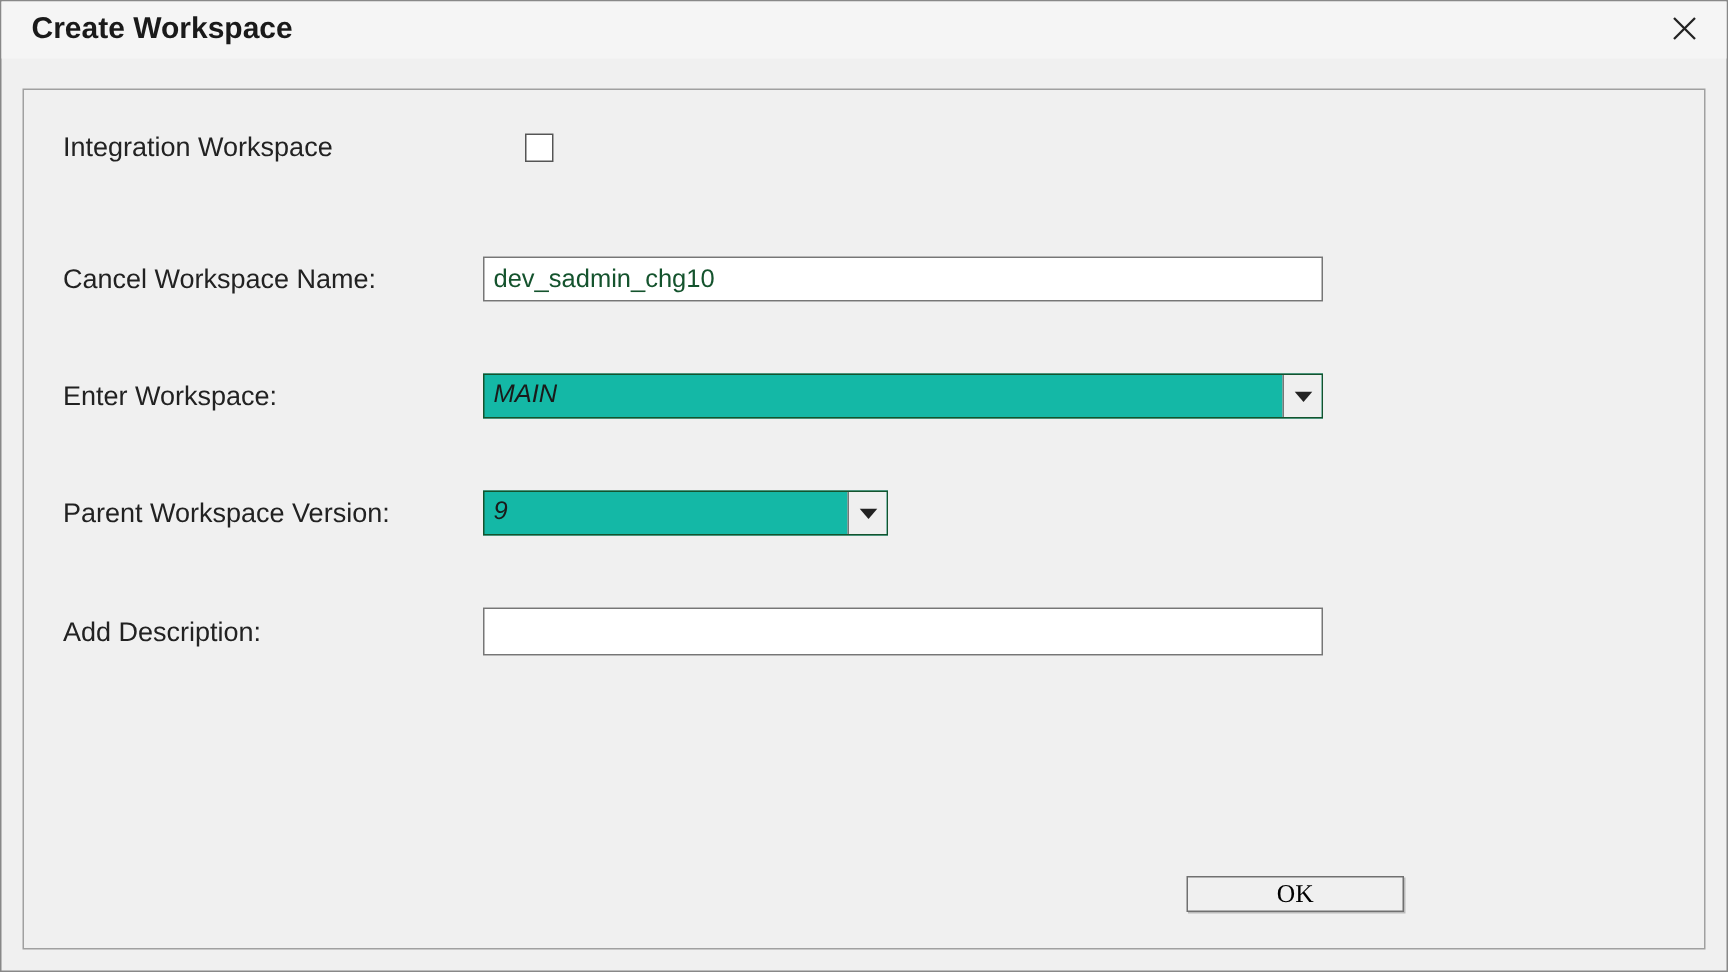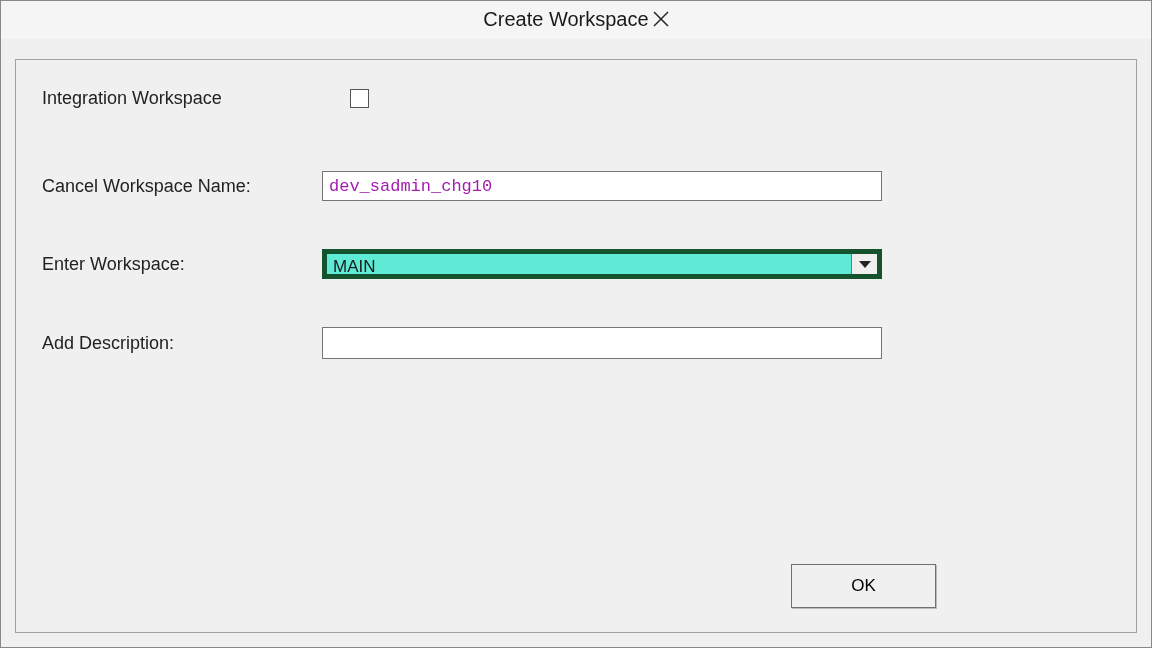--- a/index.html
+++ b/index.html
@@ -17,24 +17,25 @@
     }
     .dialog {
       background: #f0f0f0;
       width: 1152px;
       height: 648px;
       border: 1px solid #888;
       position: relative;
     }
     .titlebar {
       display: flex;
-      justify-content: center;
+      justify-content: space-between;
       align-items: center;
       padding: 6px 16px 8px 20px;
       background: #f5f5f5;
+      font-weight: bold;
     }
     .titlebar-text {
       font-size: 20px;
       color: #1a1a1a;
     }
     .close-btn {
       width: 24px;
       height: 24px;
       display: flex;
       align-items: center;
@@ -72,37 +73,38 @@
       border: 1px solid #555;
       background: #fff;
       margin-left: 28px;
     }
     .text-input {
       height: 30px;
       border: 1px solid #767676;
       background: #fff;
       padding: 2px 6px;
       font-size: 17px;
-      font-family: Liberation Mono, monospace;
-      color: #a21caf;
+      font-family: Liberation Sans, sans-serif;
+      color: #14532d;
     }
     .name-input {
       width: 560px;
     }
     .desc-input {
       width: 560px;
       height: 32px;
     }
     .combo {
       height: 30px;
-      border: 5px solid #14532d;
-      background: #5eead4;
+      border: 1px solid #14532d;
+      background: #14b8a6;
       display: flex;
       align-items: stretch;
       cursor: pointer;
+      font-style: italic;
     }
     .combo-wide {
       width: 560px;
     }
     .combo-narrow {
       width: 270px;
     }
     .combo-text {
       flex: 1;
       padding: 3px 6px;
@@ -123,25 +125,25 @@
     }
     .button-row {
       position: absolute;
       bottom: 24px;
       right: 200px;
       display: flex;
       gap: 54px;
     }
     .btn {
       width: 145px;
-      height: 44px;
+      height: 24px;
       border: 1px solid #707070;
       background: #f0f0f0;
       font-size: 17px;
-      font-family: Liberation Sans, sans-serif;
+      font-family: Liberation Serif, serif;
       cursor: pointer;
       box-shadow: 1px 1px 0 #bbb;
     }
   </style>
 </head>
 <body>
 
 <div class="dialog">
 
   <div class="titlebar">
@@ -171,20 +173,31 @@
       <div class="combo combo-wide">
         <span class="combo-text">MAIN</span>
         <div class="combo-arrow">
           <svg viewBox="0 0 12 7">
             <polygon points="0,0 12,0 6,7" fill="#222"></polygon>
           </svg>
         </div>
       </div>
     </div>
 
+    <div class="form-row">
+      <span class="form-label">Parent Workspace Version:</span>
+      <div class="combo combo-narrow">
+        <span class="combo-text">9</span>
+        <div class="combo-arrow">
+          <svg viewBox="0 0 12 7">
+            <polygon points="0,0 12,0 6,7" fill="#222"></polygon>
+          </svg>
+        </div>
+      </div>
+    </div>
 
     <div class="form-row">
       <span class="form-label">Add Description:</span>
       <input type="text" class="text-input desc-input" value="" style="">
     </div>
 
     <div class="button-row">
       <button class="btn">OK</button>
     </div>
 

